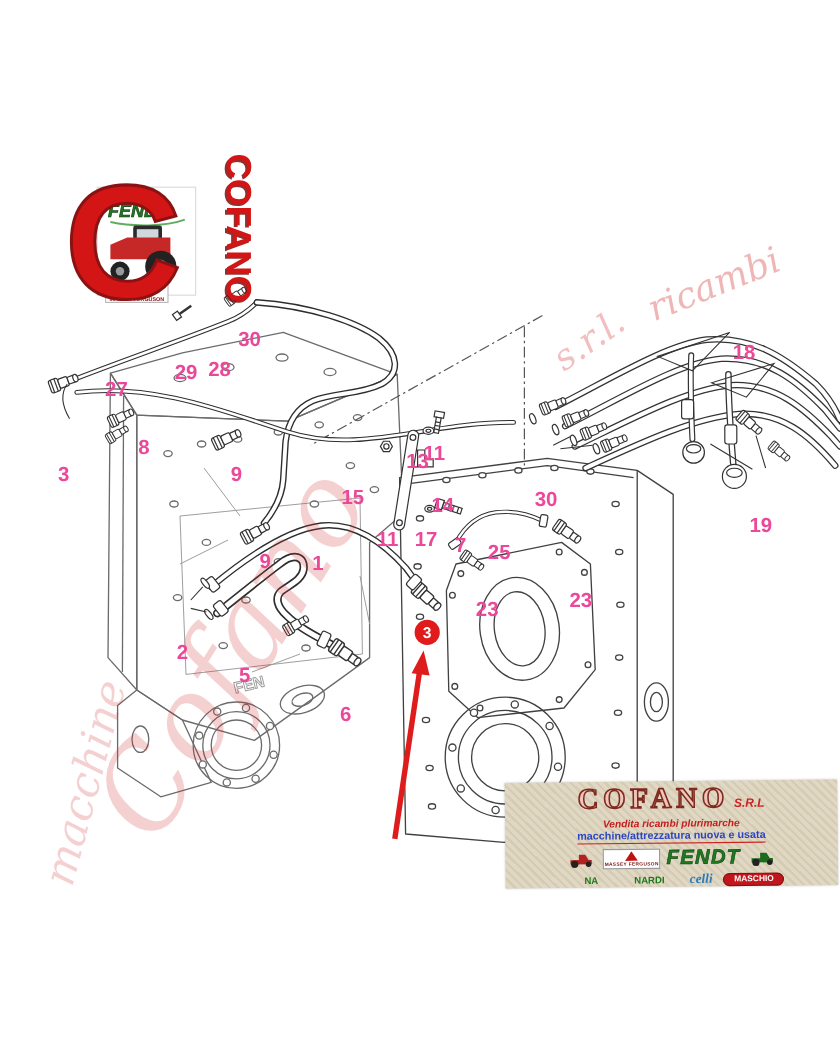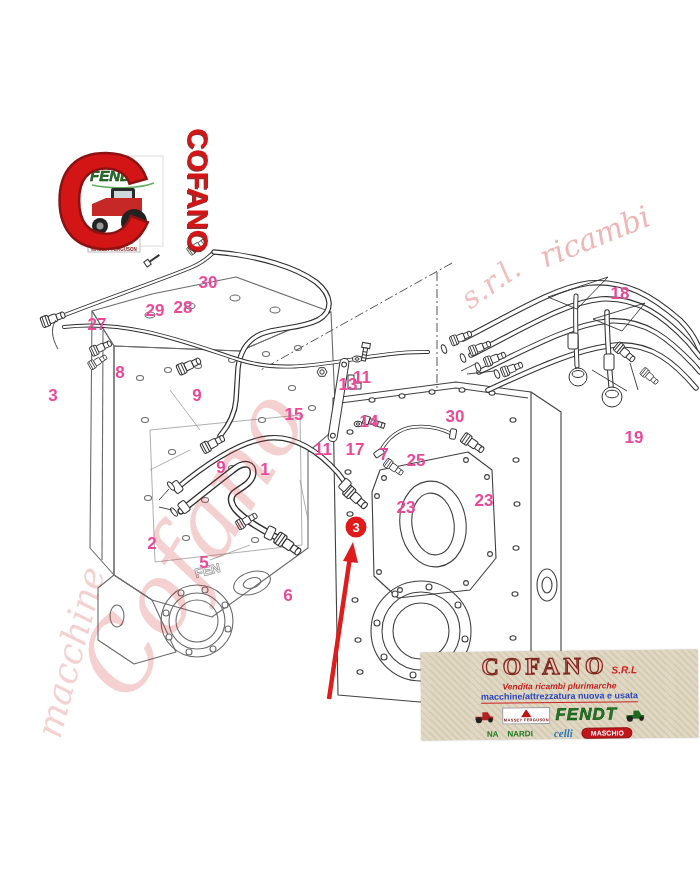--- a/index.html
+++ b/index.html
@@ -31,21 +31,21 @@
   .b-tag1{font:bold italic 8.5px "Liberation Sans",sans-serif;color:#c41e1e;margin-top:1px;}
   .b-tag2{font:bold 9px "Liberation Sans",sans-serif;color:#2b46c0;border-bottom:1.5px solid #c22;
           padding-bottom:1px;}
   .b-logos{display:flex;align-items:center;gap:5px;margin-top:2px;height:24px;}
   .mf-box{background:#fff;border:1px solid #999;width:46px;display:flex;flex-direction:column;
           align-items:center;padding:1px 0;}
   .mf-name{font:bold 4px "Liberation Sans",sans-serif;color:#7a1010;letter-spacing:.3px;}
   .b-fendt{font:bold italic 17px "Liberation Sans",sans-serif;color:#1d7a1f;letter-spacing:1px;
            -webkit-text-stroke:.5px #0e3f10;}
   .b-logos2{display:flex;align-items:center;gap:9px;margin-top:2px;}
-  .b-na,.b-nardi{font:bold 8px "Liberation Sans",sans-serif;color:#1e7a1e;}
+  .b-na,.b-nardi{font:bold 8px "Liberation Sans",sans-serif;color:#1e7a1e;margin-left:21px;}
   .b-celli{font:bold italic 11px "Liberation Serif",serif;color:#2a7ab8;padding-left:12px;}
   .b-maschio{background:#c1171c;border:1px solid #8a0f12;border-radius:8px;color:#fff;
              font:bold 7px "Liberation Sans",sans-serif;padding:1px 8px;}
 </style>
 </head>
 <body>
 
 <div id="stage">
 
   <svg width="700" height="869" viewBox="0 0 700 869">

